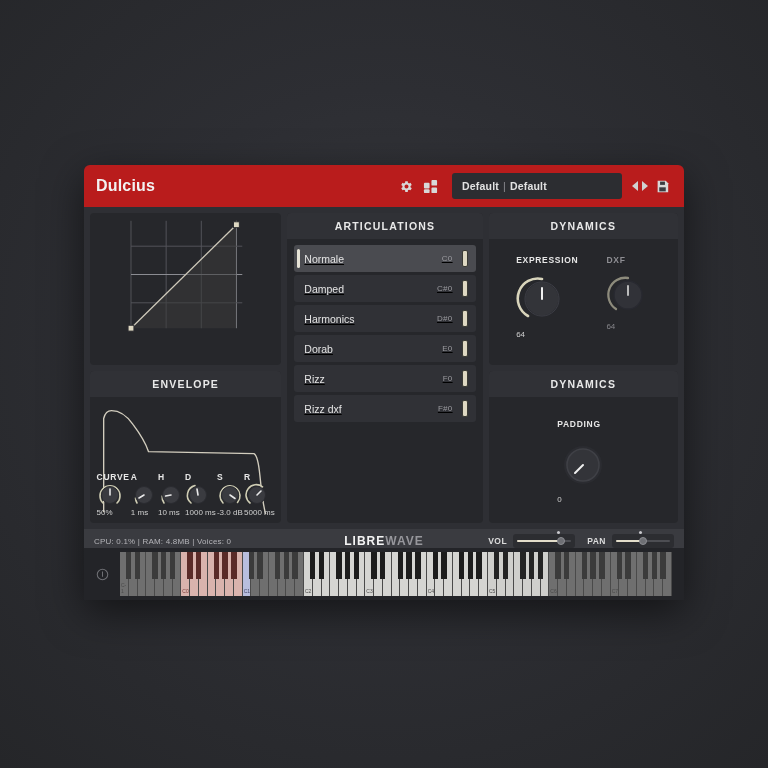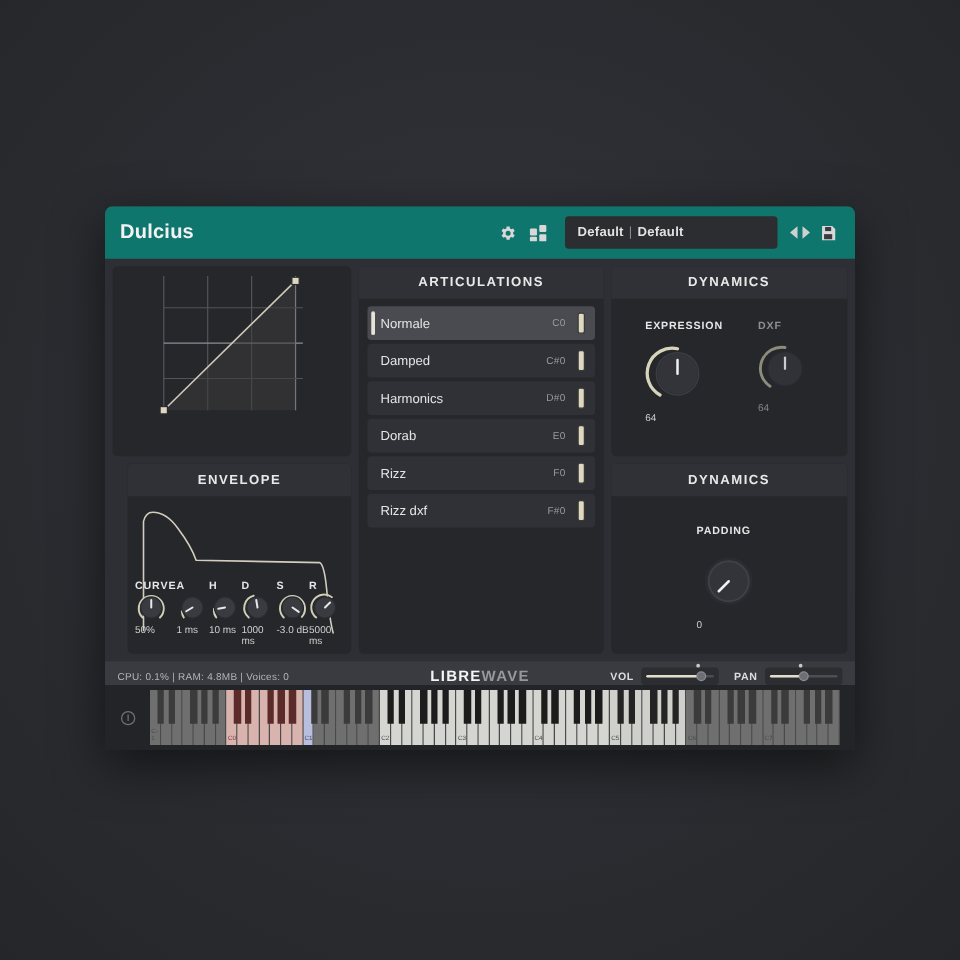--- a/index.html
+++ b/index.html
@@ -20,21 +20,21 @@
     width: 600px; height: 435px;
     background: #2e2f34;
     border-radius: 6px;
     box-shadow: 0 12px 40px rgba(0,0,0,0.55);
     overflow: hidden;
   }
   
   #header {
     position: relative;
     height: 42px;
-    background: #0f766e;
+    background: #b91c1c;
     display: flex; align-items: center;
   }
   #plugin-title {
     margin-left: 12px;
     font-size: 16px; font-weight: bold; color: #f2f2f2;
     letter-spacing: .2px;
   }
   #header-right {
     margin-left: auto; display: flex; align-items: center; height: 100%;
   }
@@ -78,25 +78,25 @@
   }
   .panel-title {
     height: 26px; line-height: 26px; text-align: center;
     font-size: 10.5px; font-weight: bold; letter-spacing: 1.2px;
     color: #e8e8e8;
     background: #303136;
   }
   .panel-body { flex: 1; position: relative; }
   
   #velocity-panel { height: 152px; }
-  #envelope-panel { flex: 1; margin-left: 12px; }
+  #envelope-panel { flex: 1; }
   .graph { position: absolute; inset: 0; }
   
   #artic-panel { height: 100%; }
-  #artic-list { padding: 6px 7px; display: flex; flex-direction: column; gap: 3px; }
+  #artic-list { padding: 6px 7px; display: flex; flex-direction: column; gap: 3px; text-decoration: underline; }
   .artic-row {
     position: relative;
     height: 27px;
     background: #303136;
     border-radius: 3px;
     display: flex; align-items: center;
     padding: 0 8px 0 10px;
     cursor: pointer;
   }
   .artic-row.selected { background: #4a4b50; }

